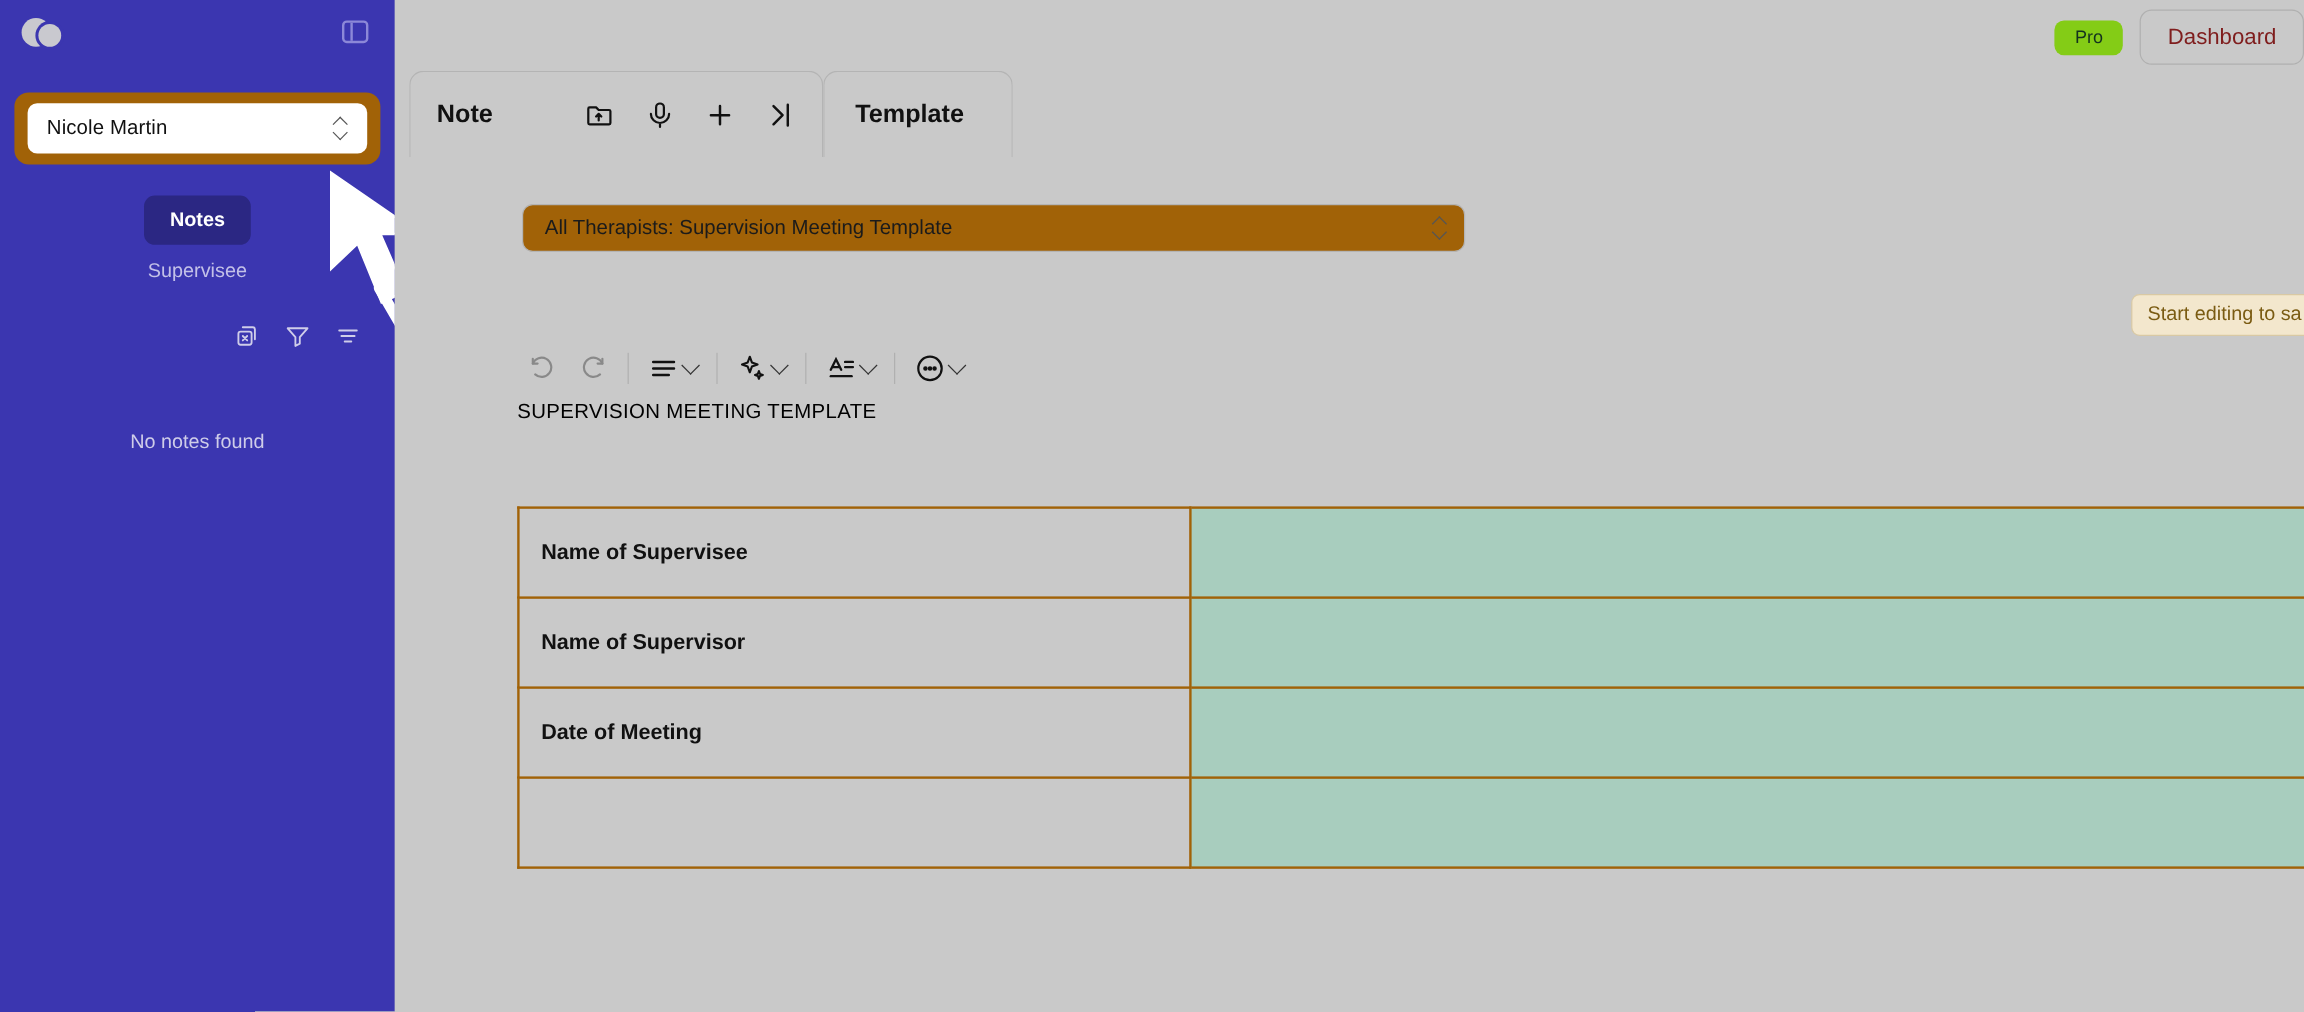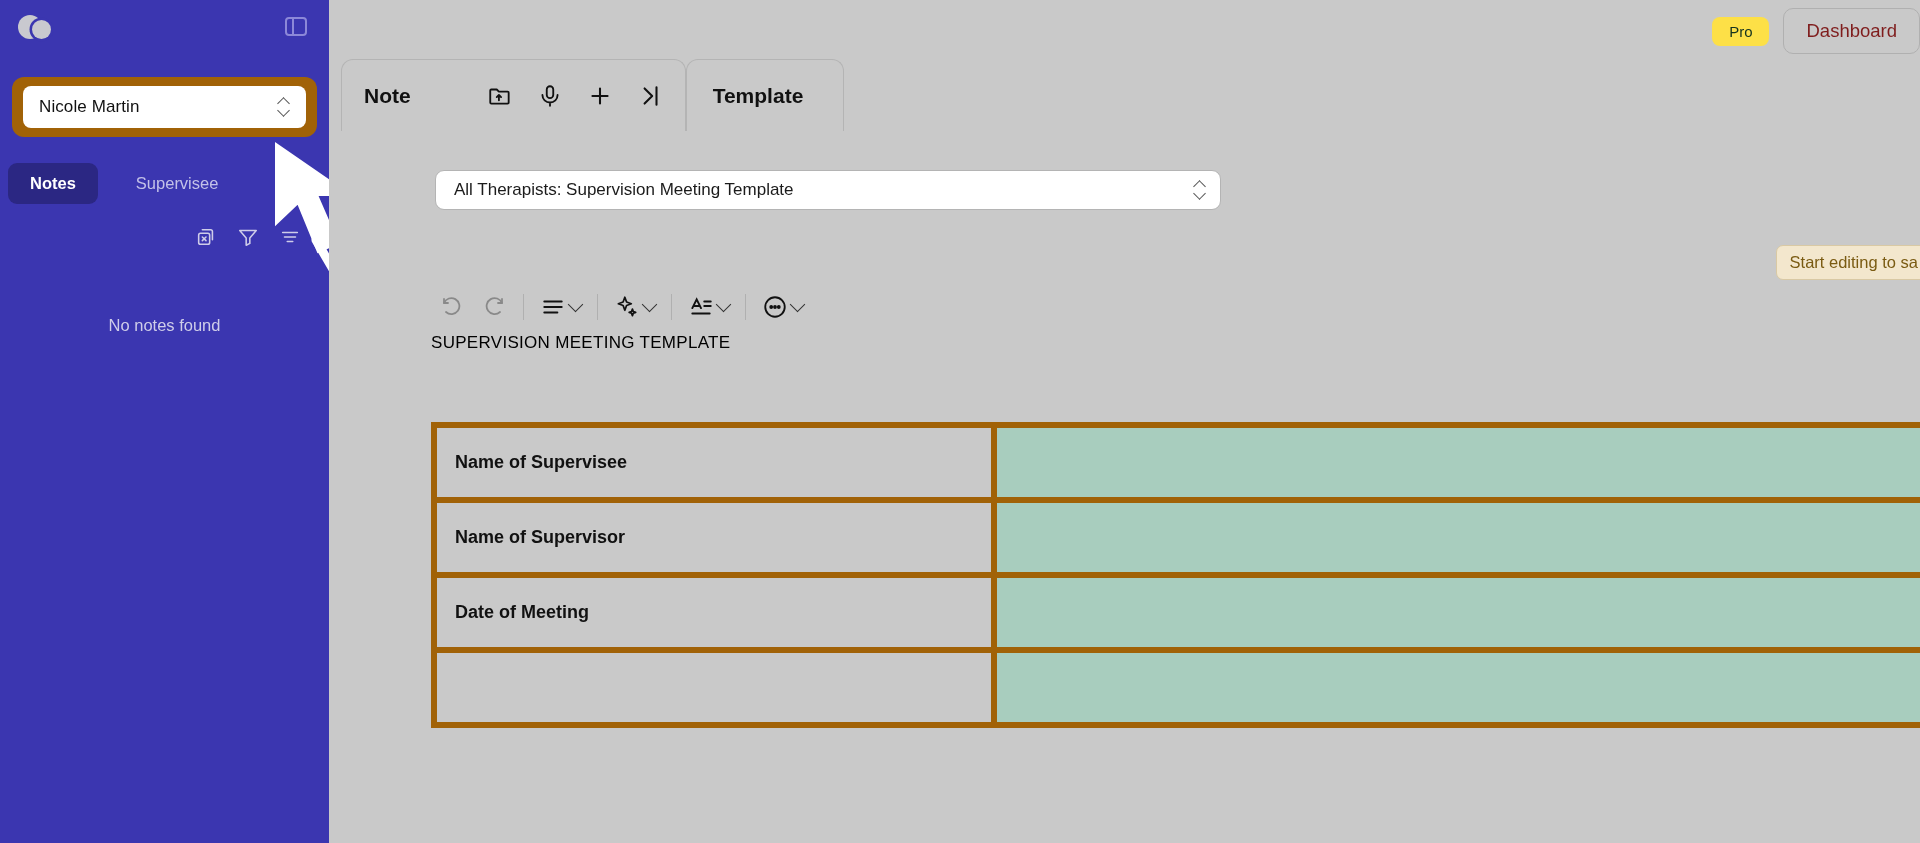--- a/index.html
+++ b/index.html
@@ -42,22 +42,22 @@
   .selector-label { font-size: 17px; color: #111; letter-spacing: .1px; }
   .chev-updown { width: 11px; height: 22px; position: relative; flex: 0 0 11px; }
   .chev-updown:before, .chev-updown:after {
     content: ""; position: absolute; left: 0; width: 8px; height: 8px;
     border-left: 1.6px solid #555; border-top: 1.6px solid #555;
   }
   .chev-updown:before { top: 3px; transform: rotate(45deg); }
   .chev-updown:after  { bottom: 3px; transform: rotate(225deg); }
 
   
-  .sb-tabs { display: flex; align-items: center; gap: 16px;
-             margin: 26px 0 0 0; padding: 0 8px; position: relative; }
+  .sb-tabs { display: flex; align-items: center; gap: 2px;
+             margin: 26px 0 0 0; padding: 0 8px; position: relative; flex-direction: column; }
   .sb-tab { padding: 11px 22px; border-radius: 9px; font-size: 16.5px;
             color: #c3c1e8; cursor: pointer; white-space: nowrap; }
   .sb-tab.active { background: #2b2783; color: #ffffff; font-weight: 600; }
   .sb-search-dot { position: absolute; right: 24px; top: 14px;
                    width: 15px; height: 15px; border: 2px solid #6b66c9;
                    border-radius: 50%; }
 
   .sb-tools { display: flex; justify-content: flex-end; align-items: center;
               gap: 20px; padding: 22px 28px 0 0; }
   .sb-tools svg { display: block; cursor: pointer; }
@@ -67,42 +67,42 @@
 
   
   #cursor { position: absolute; left: 258px; top: 140px;
             width: 120px; height: 190px; pointer-events: none; }
 
   
   #main { flex: 1; height: 843px; position: relative; background: #c9c9c9; }
 
   .top-right { position: absolute; right: 0; top: 8px;
                display: flex; align-items: center; gap: 14px; }
-  .pro-badge { background: #fde047; color: #14321f; font-size: 15px;
+  .pro-badge { background: #84cc16; color: #14321f; font-size: 15px;
                padding: 6px 17px; border-radius: 8px; }
   .dash-btn { border: 1px solid #b0b0b0; border-radius: 10px;
               padding: 11px 22px; font-size: 18.5px; color: #7f1d1d;
               background: #c9c9c9; cursor: pointer; white-space: nowrap; }
 
   
   .tabstrip { position: absolute; left: 12px; top: 59px;
               display: flex; align-items: flex-end; }
   .ttab { height: 72px; display: flex; align-items: center;
           border: 1px solid #b4b4b4; border-bottom: none;
           border-radius: 12px 12px 0 0; background: #c9c9c9;
           padding: 0 22px; cursor: pointer; }
   .ttab .ttitle { font-size: 21px; font-weight: 700; color: #111; }
   .ttab .ticons { display: flex; align-items: center; gap: 24px; margin-left: 76px; }
   .ttab .ticons svg { display: block; cursor: pointer; }
   .ttab.doc { padding: 0 40px 0 26px; }
 
   
   .tpl-select { position: absolute; left: 106px; top: 170px;
                 width: 786px; height: 40px; border: 1px solid #b4b4b4;
-                border-radius: 9px; background: #ffffff;
+                border-radius: 9px; background: #a16207;
                 display: flex; align-items: center;
                 justify-content: space-between; padding: 0 14px 0 18px;
                 cursor: pointer; }
   .tpl-select span { font-size: 17px; color: #1b1b1b; }
 
   
   .save-hint { position: absolute; right: -12px; top: 245px;
                background: #f3e7cd; border: 1px solid #d9c9a4;
                color: #7a5b12; font-size: 16.5px; padding: 7px 13px;
                border-radius: 7px; white-space: nowrap; }
@@ -118,21 +118,21 @@
              margin-top: -5px; }
   .tb-btn.disabled svg { opacity: .42; }
 
   .doc-heading { position: absolute; left: 102px; top: 333px;
                  font-size: 17px; color: #000000; letter-spacing: .3px; }
 
   
   .doc-table { position: absolute; left: 102px; top: 422px;
                width: 1500px; border: 2px solid #222;
                border-collapse: collapse; table-layout: fixed; }
-  .doc-table td { border: 6px solid #a16207; height: 75px;
+  .doc-table td { border: 2px solid #a16207; height: 75px;
                   padding: 0 18px; font-size: 18px; }
   .doc-table td.label { width: 560px; background: #c9c9c9;
                         font-weight: 700; color: #111; }
   .doc-table td.value { background: #a8cdbe; }
 </style>
 </head>
 <body>
 
 <div id="app">
 

